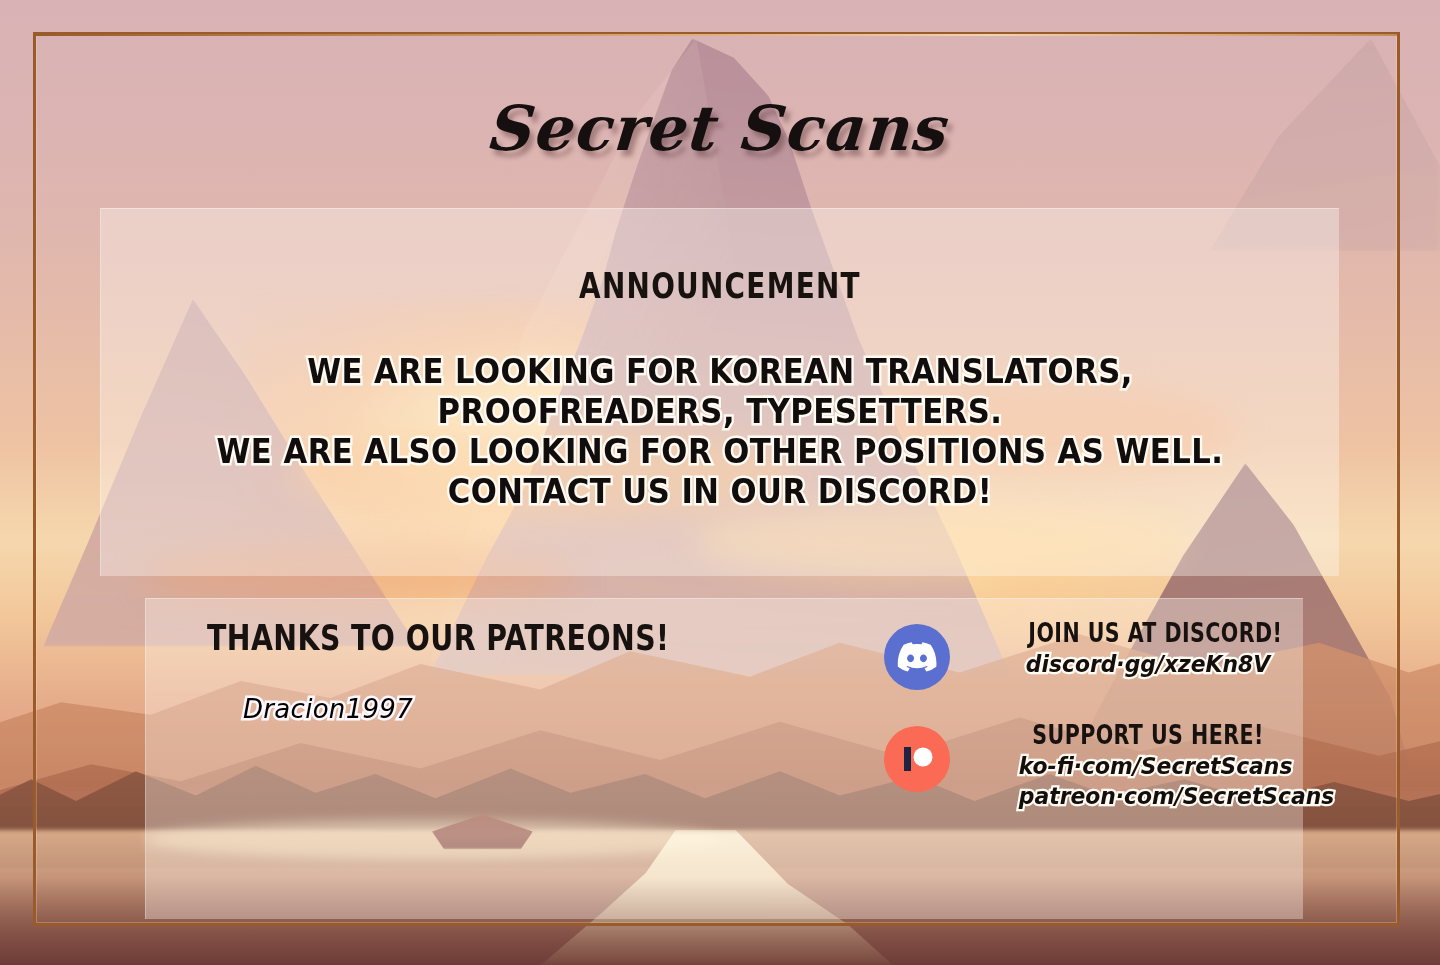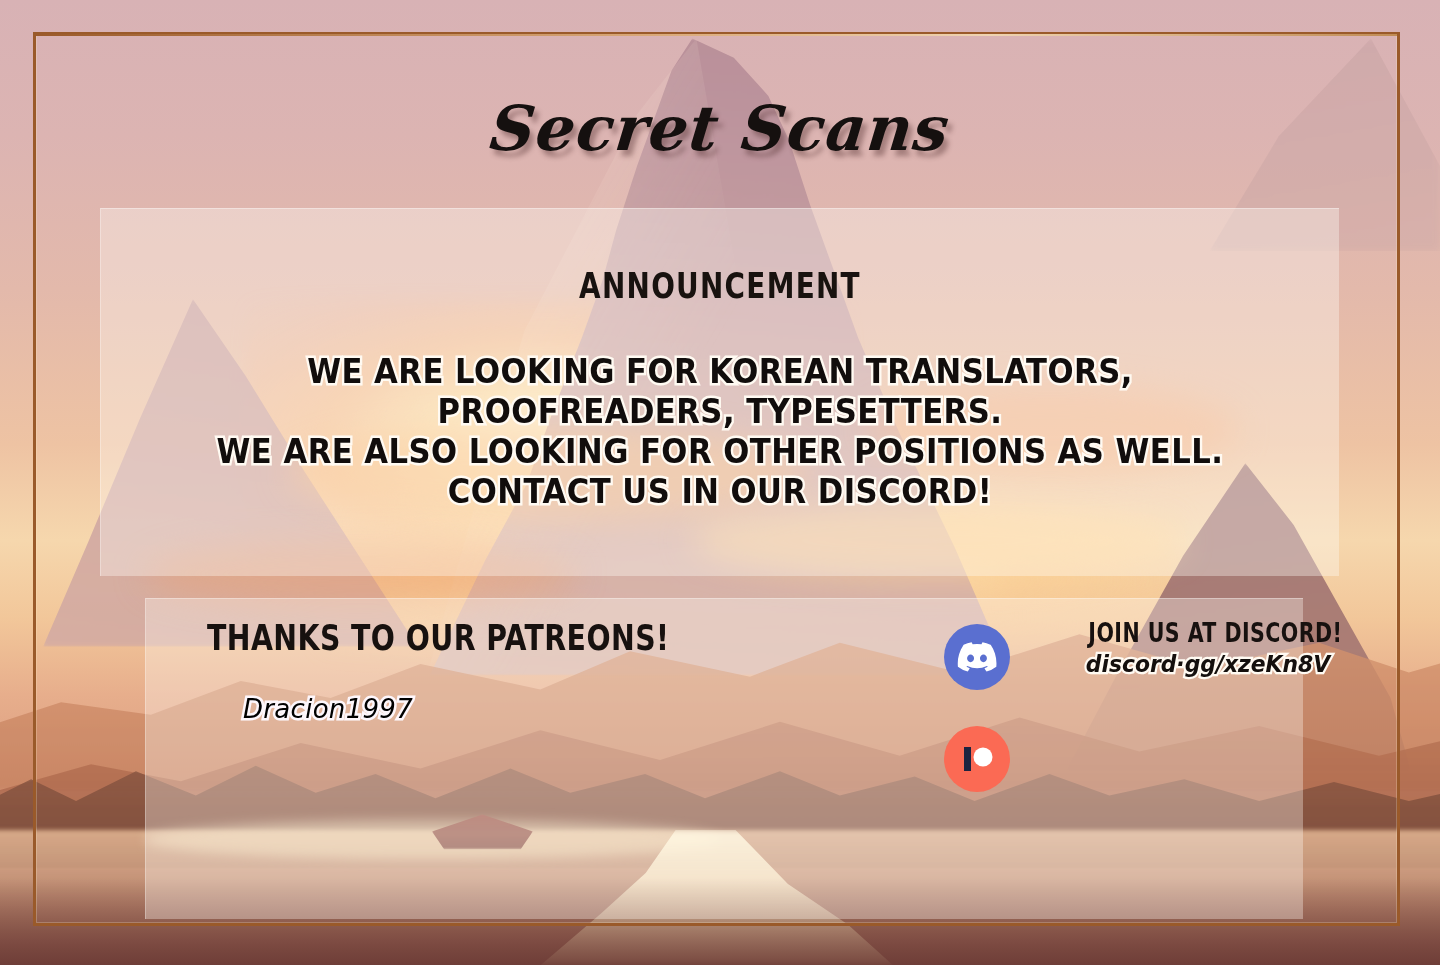--- a/index.html
+++ b/index.html
@@ -206,21 +206,21 @@
   .patreon-name{
     position:absolute;left:243px;top:694px;
     font-family:"DejaVu Sans","Liberation Sans",sans-serif;
     font-style:italic;font-weight:normal;font-size:26px;color:#000000;
     -webkit-text-stroke:5px #fdf6fb;
     paint-order:stroke fill;
     letter-spacing:.3px;
   }
 
   
-  .rows{position:absolute;left:944px;top:618px;width:400px;}
+  .rows{position:absolute;left:884px;top:618px;width:400px;}
   .row{position:relative;height:102px;}
   .row .badge{
     position:absolute;left:0;top:6px;width:66px;height:66px;border-radius:50%;
     display:flex;align-items:center;justify-content:center;
   }
   .row .txt{position:absolute;left:128px;top:0;width:272px;text-align:center;}
   .row .title{
     font-family:"DejaVu Sans Condensed","Liberation Sans Narrow","Liberation Sans",sans-serif;
     font-weight:bold;font-size:26px;letter-spacing:.5px;color:#17110f;
     transform:scaleX(.88);display:block;white-space:nowrap;
@@ -297,17 +297,22 @@
       </div>
     </div>
 
     <div class="row">
       <div class="badge badge-patreon">
         <svg width="36" height="36" viewBox="0 0 36 36" aria-hidden="true">
           <rect x="5" y="6" width="7" height="24" fill="#1d2340"></rect>
           <circle cx="24" cy="16" r="9.5" fill="#ffffff"></circle>
         </svg>
       </div>
+      <div class="txt">
+        <span class="title">SUPPORT US HERE!</span>
+        <span class="sub">ko-fi·com/SecretScans</span>
+        <span class="sub">patreon·com/SecretScans</span>
+      </div>
     </div>
 
 
   </div>
 </div>
 
 </body></html>

